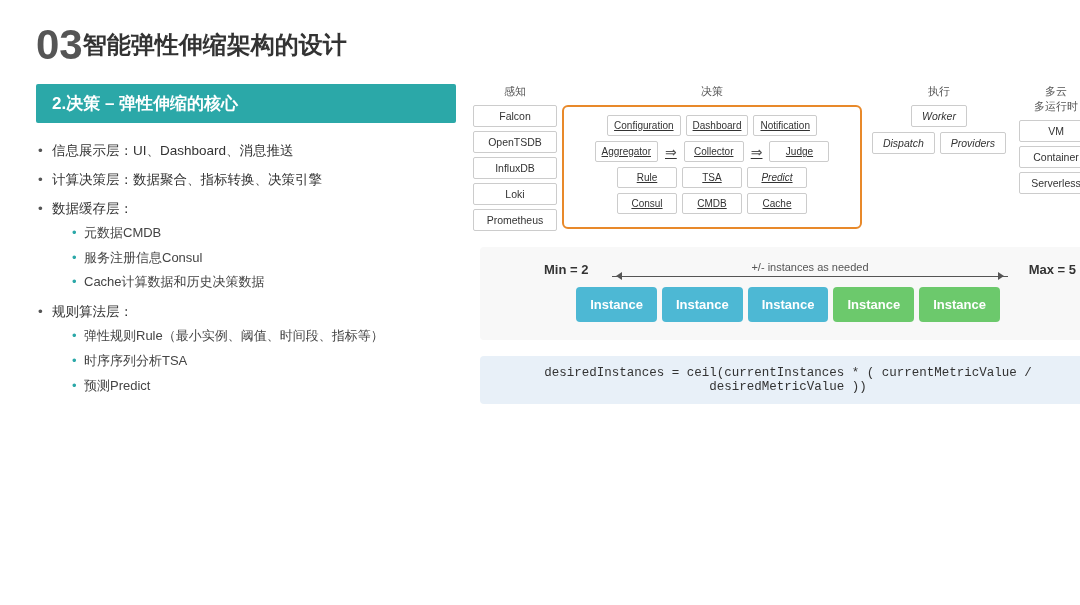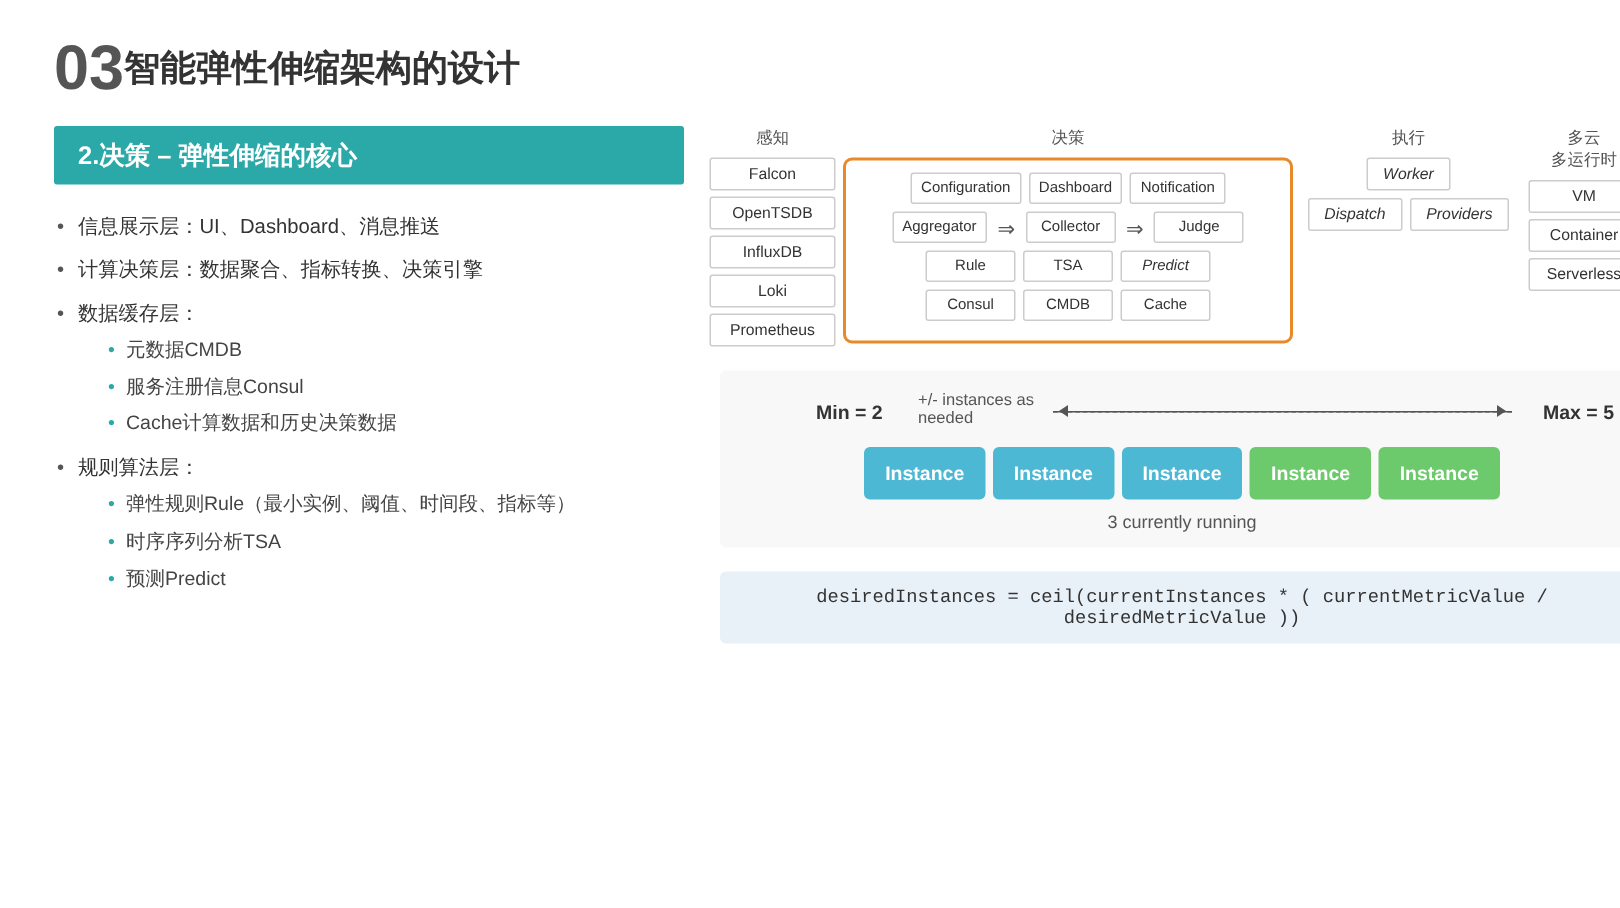--- a/index.html
+++ b/index.html
@@ -150,20 +150,21 @@
       border-radius: 6px;
       padding: 8px;
       width: 300px;
     }
     .decide-row {
       display: flex;
       gap: 5px;
       margin-bottom: 5px;
       align-items: center;
       justify-content: center;
+      text-decoration: underline;
     }
     .decide-box {
       background: #fff;
       border: 1px solid #ccc;
       padding: 4px 6px;
       text-align: center;
       font-size: 10px;
       border-radius: 2px;
       min-width: 60px;
     }
@@ -228,21 +229,21 @@
 
     .scale-min-label {
       font-size: 13px;
       font-weight: bold;
       color: #333;
       width: 60px;
     }
 
     .scale-arrow-area {
       display: flex;
-      flex-direction: row;
+      flex-direction: column;
       align-items: center;
       flex: 1;
     }
     .scale-arrow-label {
       font-size: 11px;
       color: #555;
       margin-bottom: 3px;
     }
     .scale-arrow-line {
       display: flex;
@@ -428,20 +429,19 @@
             <span>Instance</span>
           </div>
           <div class="instance-box instance-green">
             <span>Instance</span>
           </div>
           <div class="instance-box instance-green">
             <span>Instance</span>
           </div>
         </div>
 
-        <div class="running-label">3 currently running</div>
       </div>
 
       <div class="formula-box">desiredInstances = ceil(currentInstances * ( currentMetricValue / desiredMetricValue ))</div>
 
     </div>
   </div>
 </div>
 
 </body></html>

